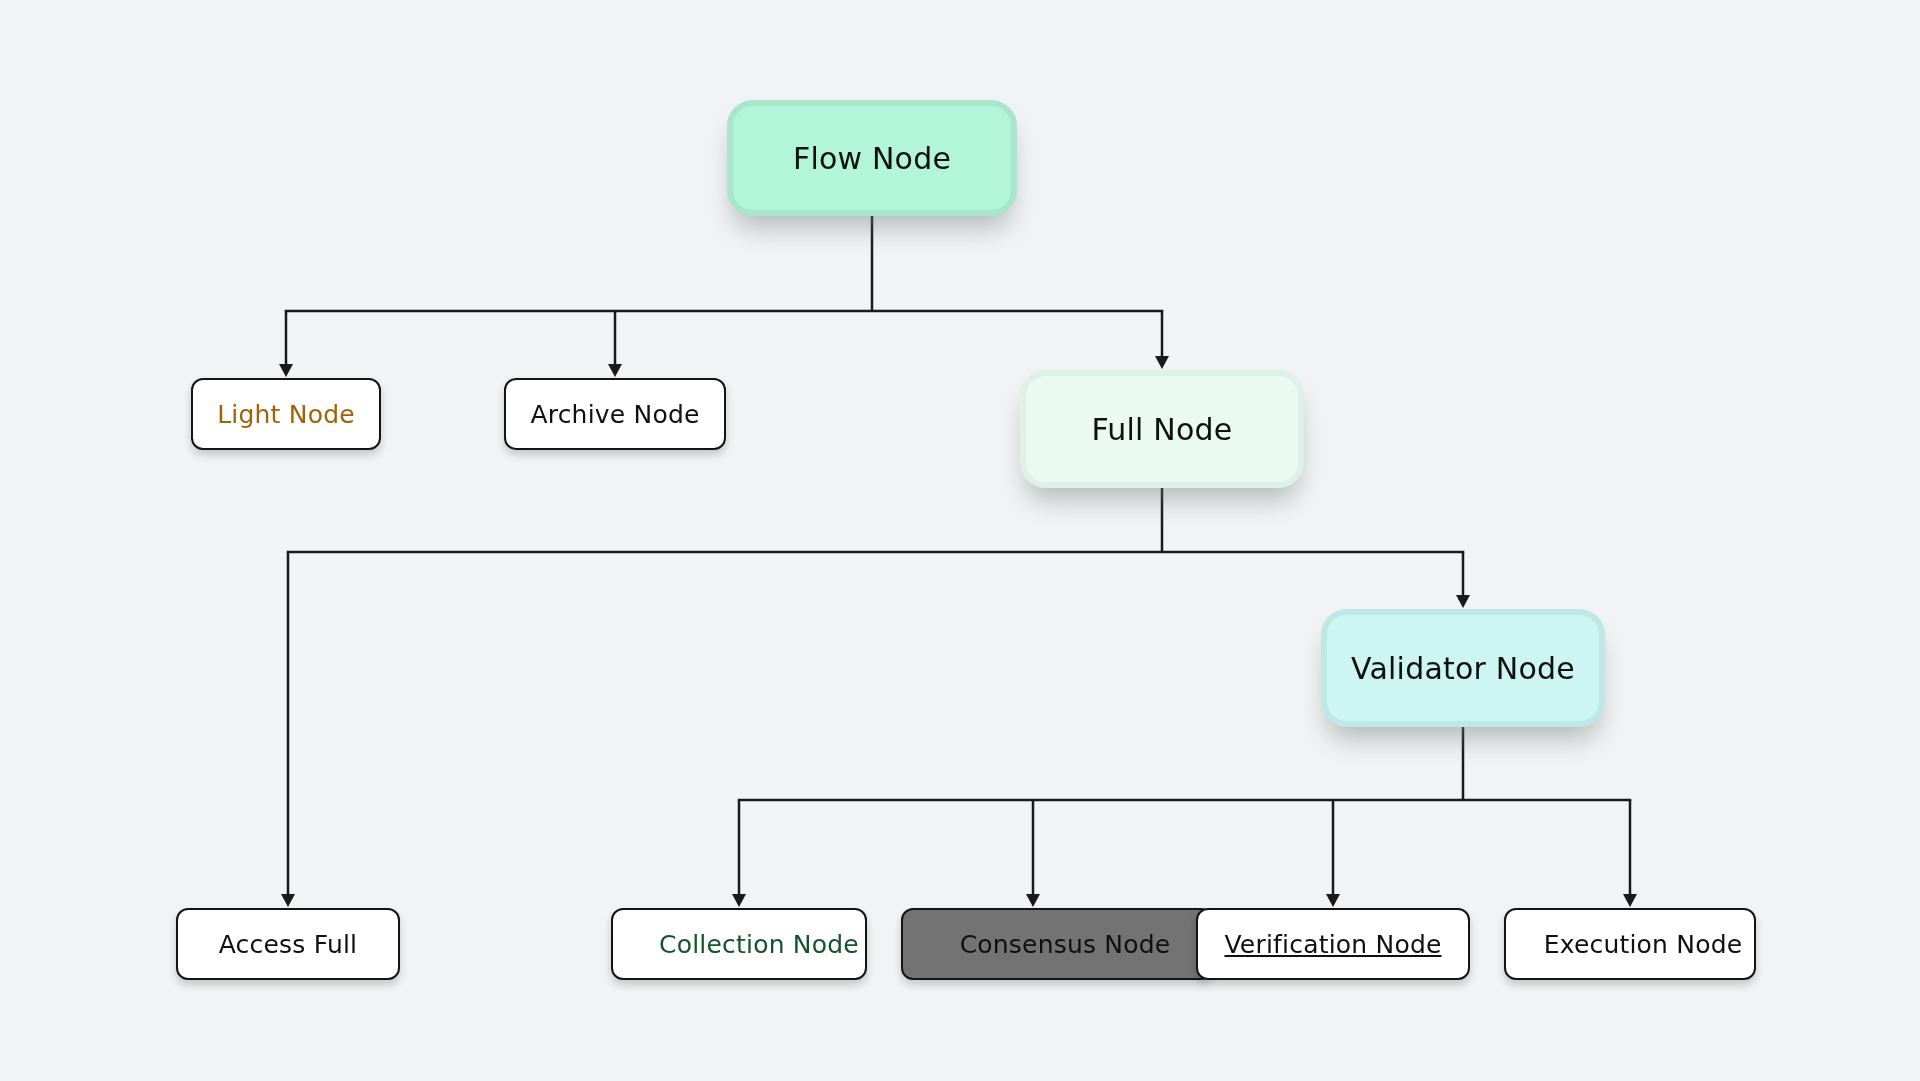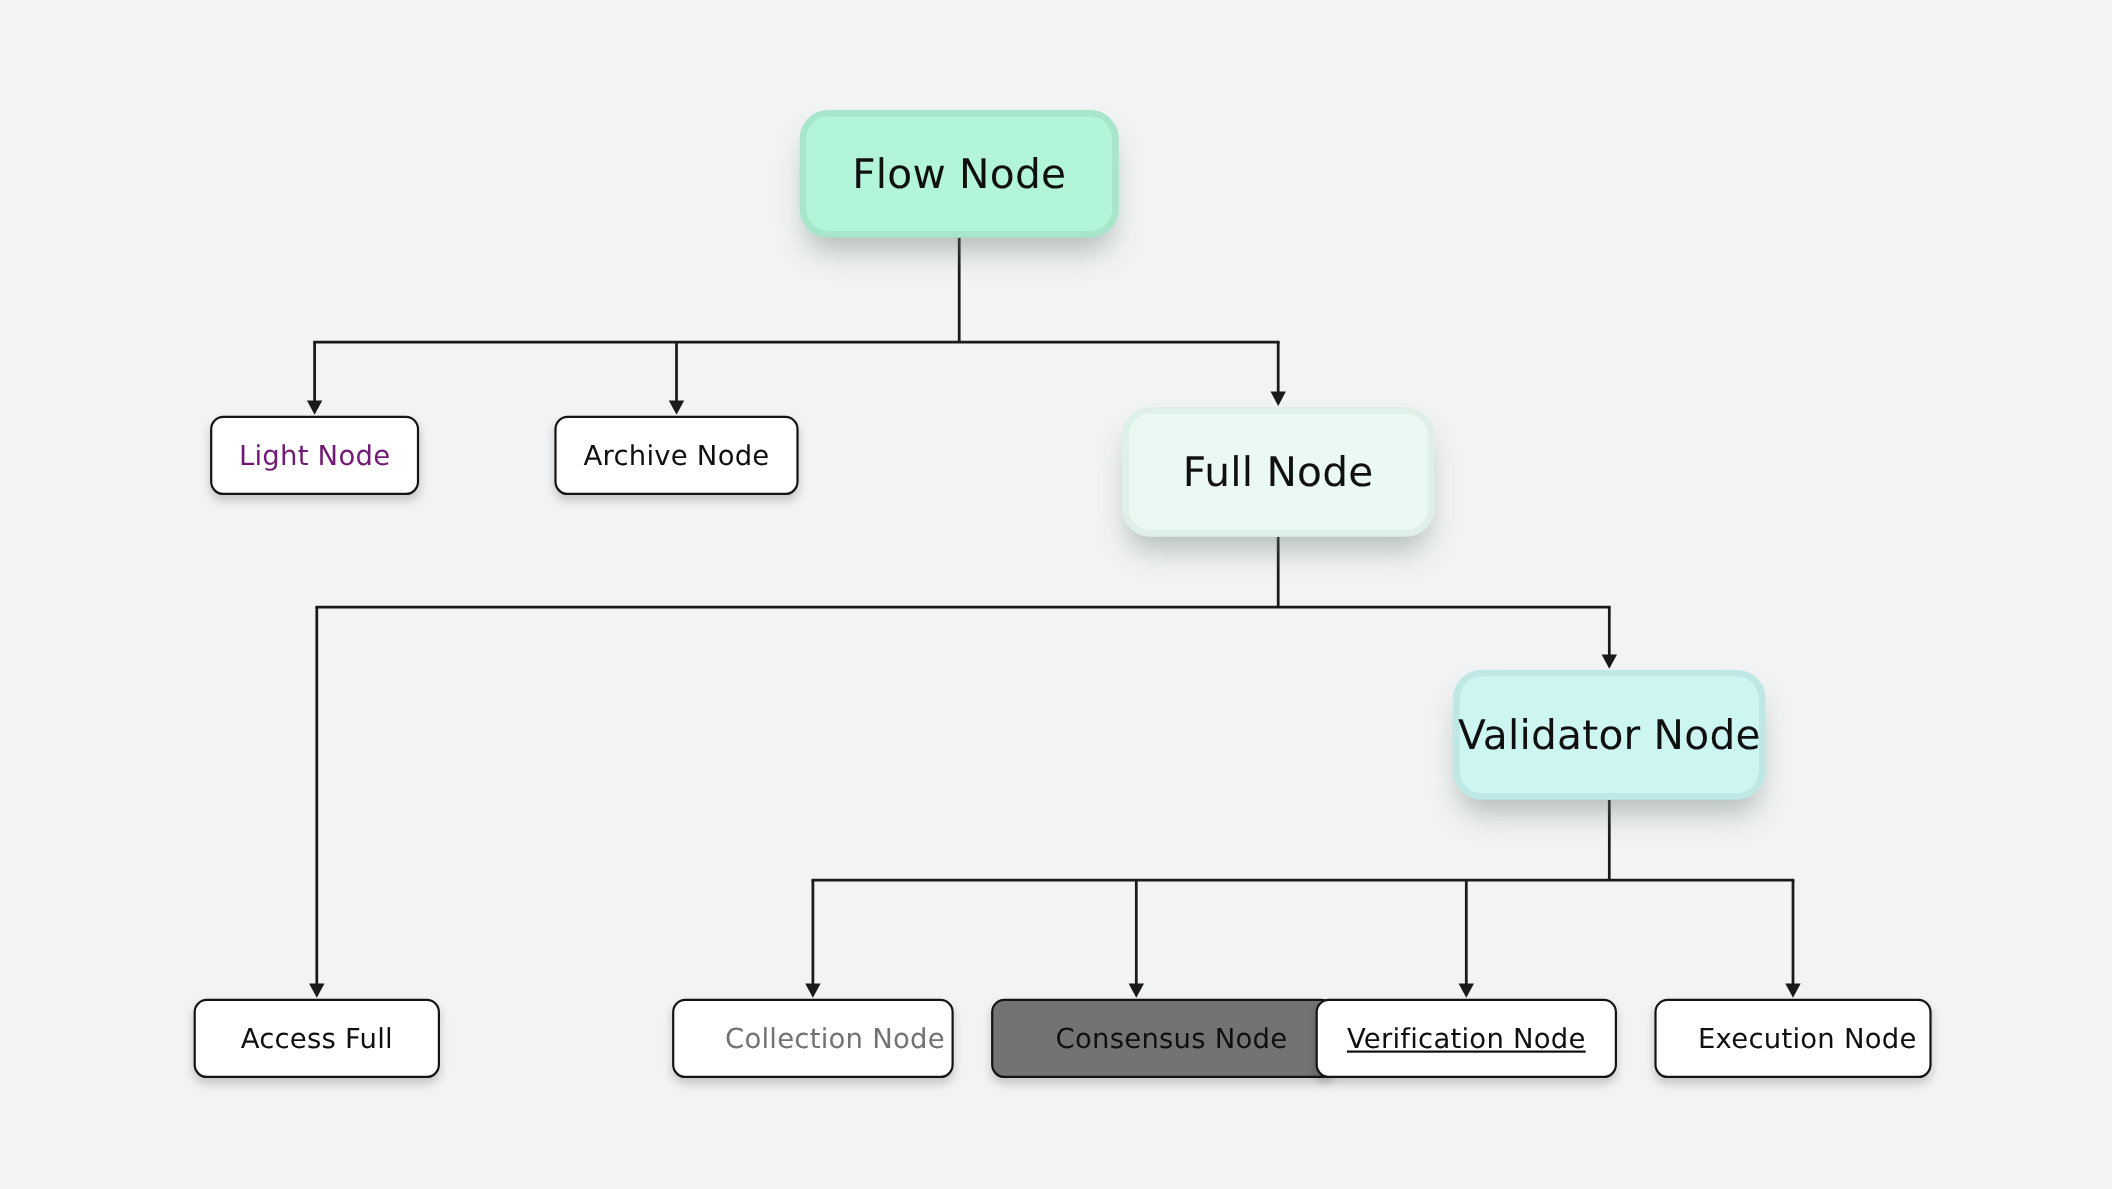--- a/index.html
+++ b/index.html
@@ -40,21 +40,21 @@
   }
   .node .node-label {
     font-weight: 500;
     letter-spacing: 0.2px;
   }
   
   .node.mint, .node.mint_light, .node.cyan {
     border-radius: 26px;
     border-style: solid;
     border-width: 6px;
-    font-size: 37px;
+    font-size: 30px;
     box-shadow: 0 18px 26px -6px rgba(105, 125, 115, 0.45);
   }
   
   .node.plain {
     border-radius: 12px;
     border-style: solid;
     border-width: 2.5px;
     font-size: 25px;
     box-shadow: 0 5px 9px rgba(0, 0, 0, 0.18);
   }
@@ -86,36 +86,36 @@
       <polygon points="1026,894 1040,894 1033,907" fill="#1a1a1a"></polygon>
       <line x1="1333" y1="800" x2="1333" y2="896" stroke="#1a1a1a" stroke-width="2.5"></line>
       <polygon points="1326,894 1340,894 1333,907" fill="#1a1a1a"></polygon>
       <line x1="1630" y1="800" x2="1630" y2="896" stroke="#1a1a1a" stroke-width="2.5"></line>
       <polygon points="1623,894 1637,894 1630,907" fill="#1a1a1a"></polygon>
     </svg>
   <div class="nodes-layer">
       <div class="node mint" style="left: 727px; top: 100px; width: 290px; height: 116px; background: rgb(179, 245, 216); border-color: rgb(167, 230, 203); color: rgb(16, 16, 16);">
         <span class="node-label">Flow Node</span>
       </div>
-      <div class="node plain" style="left: 191px; top: 378px; width: 190px; height: 72px; background: rgb(255, 255, 255); border-color: rgb(20, 20, 20); color: #701a75;">
+      <div class="node plain" style="left: 191px; top: 378px; width: 190px; height: 72px; background: rgb(255, 255, 255); border-color: rgb(20, 20, 20); color: #a16207;">
         <span class="node-label">Light Node</span>
       </div>
       <div class="node mint_light" style="left: 1020px; top: 370px; width: 284px; height: 118px; background: rgb(234, 250, 242); border-color: rgb(222, 240, 231); color: rgb(16, 16, 16);">
         <span class="node-label">Full Node</span>
       </div>
       <div class="node plain" style="left: 504px; top: 378px; width: 222px; height: 72px; background: rgb(255, 255, 255); border-color: rgb(20, 20, 20); color: rgb(16, 16, 16);">
         <span class="node-label">Archive Node</span>
       </div>
       <div class="node cyan" style="left: 1321px; top: 609px; width: 284px; height: 118px; background: rgb(205, 245, 242); border-color: rgb(189, 232, 229); color: rgb(16, 16, 16);">
         <span class="node-label">Validator Node</span>
       </div>
       <div class="node plain" style="left: 176px; top: 908px; width: 224px; height: 72px; background: rgb(255, 255, 255); border-color: rgb(20, 20, 20); color: rgb(16, 16, 16);">
         <span class="node-label">Access Full</span>
       </div>
-      <div class="node plain" style="left: 611px; top: 908px; width: 256px; height: 72px; background: rgb(255, 255, 255); border-color: rgb(20, 20, 20); color: #737373; padding-left: 40px;">
+      <div class="node plain" style="left: 611px; top: 908px; width: 256px; height: 72px; background: rgb(255, 255, 255); border-color: rgb(20, 20, 20); color: #14532d; padding-left: 40px;">
         <span class="node-label">Collection Node</span>
       </div>
       <div class="node plain" style="left: 901px; top: 908px; width: 312px; height: 72px; background: #737373; border-color: rgb(20, 20, 20); color: rgb(16, 16, 16); padding-left: 16px;">
         <span class="node-label">Consensus Node</span>
       </div>
       <div class="node plain" style="left: 1196px; top: 908px; width: 274px; height: 72px; background: rgb(255, 255, 255); border-color: rgb(20, 20, 20); color: rgb(16, 16, 16); text-decoration: underline;">
         <span class="node-label">Verification Node</span>
       </div>
       <div class="node plain" style="left: 1504px; top: 908px; width: 252px; height: 72px; background: rgb(255, 255, 255); border-color: rgb(20, 20, 20); color: rgb(16, 16, 16); padding-left: 26px;">
         <span class="node-label">Execution Node</span>

